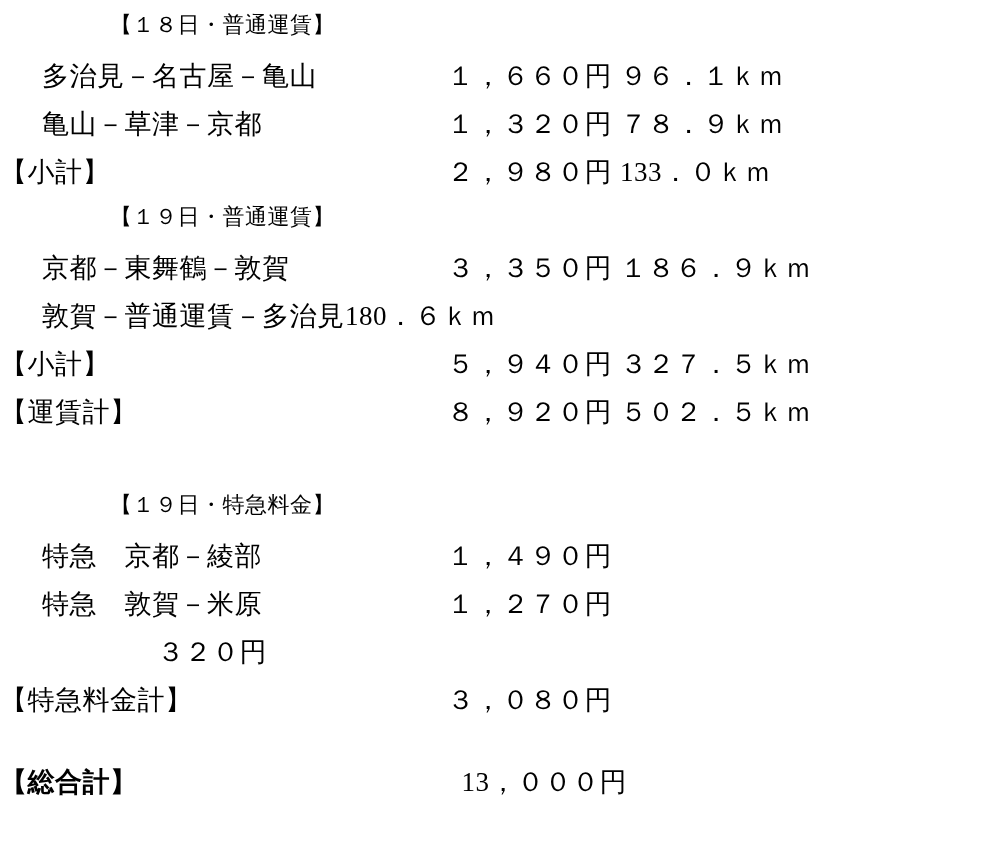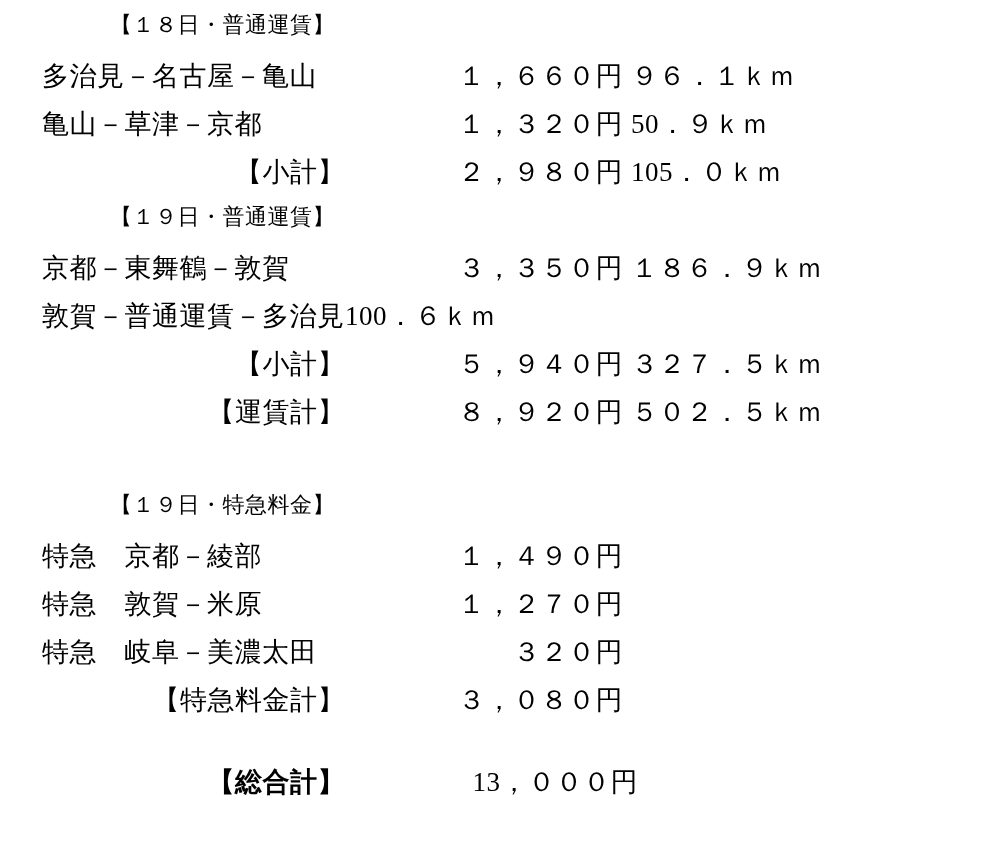--- a/index.html
+++ b/index.html
@@ -33,30 +33,29 @@
     white-space: pre;
   }
   
   .c-label {
     width: 345px;
     padding-left: 42px;
     box-sizing: border-box;
     text-align: left;
   }
   .c-label.center {
-    text-align: right;
+    text-align: left;
     padding-left: 0;
     width: 345px;
   }
   .c-amount {
     width: 275px;
     text-align: right;
     box-sizing: border-box;
     padding-right: 8px;
-    margin-left: 11px;
   }
   .c-dist {
     width: 240px;
     text-align: left;
     box-sizing: border-box;
     padding-right: 8px;
   }
   .heading {
     padding-left: 110px;
     font-size: 22px;
@@ -89,42 +88,42 @@
 
     <div class="row">
       <span class="c-label">多治見－名古屋－亀山</span>
       <span class="c-amount">１，６６０円</span>
       <span class="c-dist">９６．１ｋｍ</span>
     </div>
 
     <div class="row">
       <span class="c-label">亀山－草津－京都</span>
       <span class="c-amount">１，３２０円</span>
-      <span class="c-dist">50．９ｋｍ</span>
+      <span class="c-dist">７８．９ｋｍ</span>
     </div>
 
     <div class="row">
       <span class="c-label center">【小計】</span>
       <span class="c-amount">２，９８０円</span>
-      <span class="c-dist">105．０ｋｍ</span>
+      <span class="c-dist">133．０ｋｍ</span>
     </div>
   </div>
 
   <div class="block">
     <div class="heading">【１９日・普通運賃】</div>
 
     <div class="row">
       <span class="c-label">京都－東舞鶴－敦賀</span>
       <span class="c-amount">３，３５０円</span>
       <span class="c-dist">１８６．９ｋｍ</span>
     </div>
 
     <div class="row">
       <span class="c-label">敦賀－普通運賃－多治見</span>
-      <span class="c-dist">100．６ｋｍ</span>
+      <span class="c-dist">180．６ｋｍ</span>
     </div>
 
     <div class="row">
       <span class="c-label center">【小計】</span>
       <span class="c-amount">５，９４０円</span>
       <span class="c-dist">３２７．５ｋｍ</span>
     </div>
 
     <div class="row">
       <span class="c-label center">【運賃計】</span>
@@ -144,21 +143,20 @@
       <span class="c-dist"></span>
     </div>
 
     <div class="row">
       <span class="c-label">特急　敦賀－米原</span>
       <span class="c-amount">１，２７０円</span>
       <span class="c-dist"></span>
     </div>
 
     <div class="row">
-      <span class="c-label">特急　岐阜－美濃太田</span>
       <span class="c-amount">３２０円</span>
       <span class="c-dist"></span>
     </div>
 
     <div class="row">
       <span class="c-label center">【特急料金計】</span>
       <span class="c-amount">３，０８０円</span>
       <span class="c-dist"></span>
     </div>
   </div>

